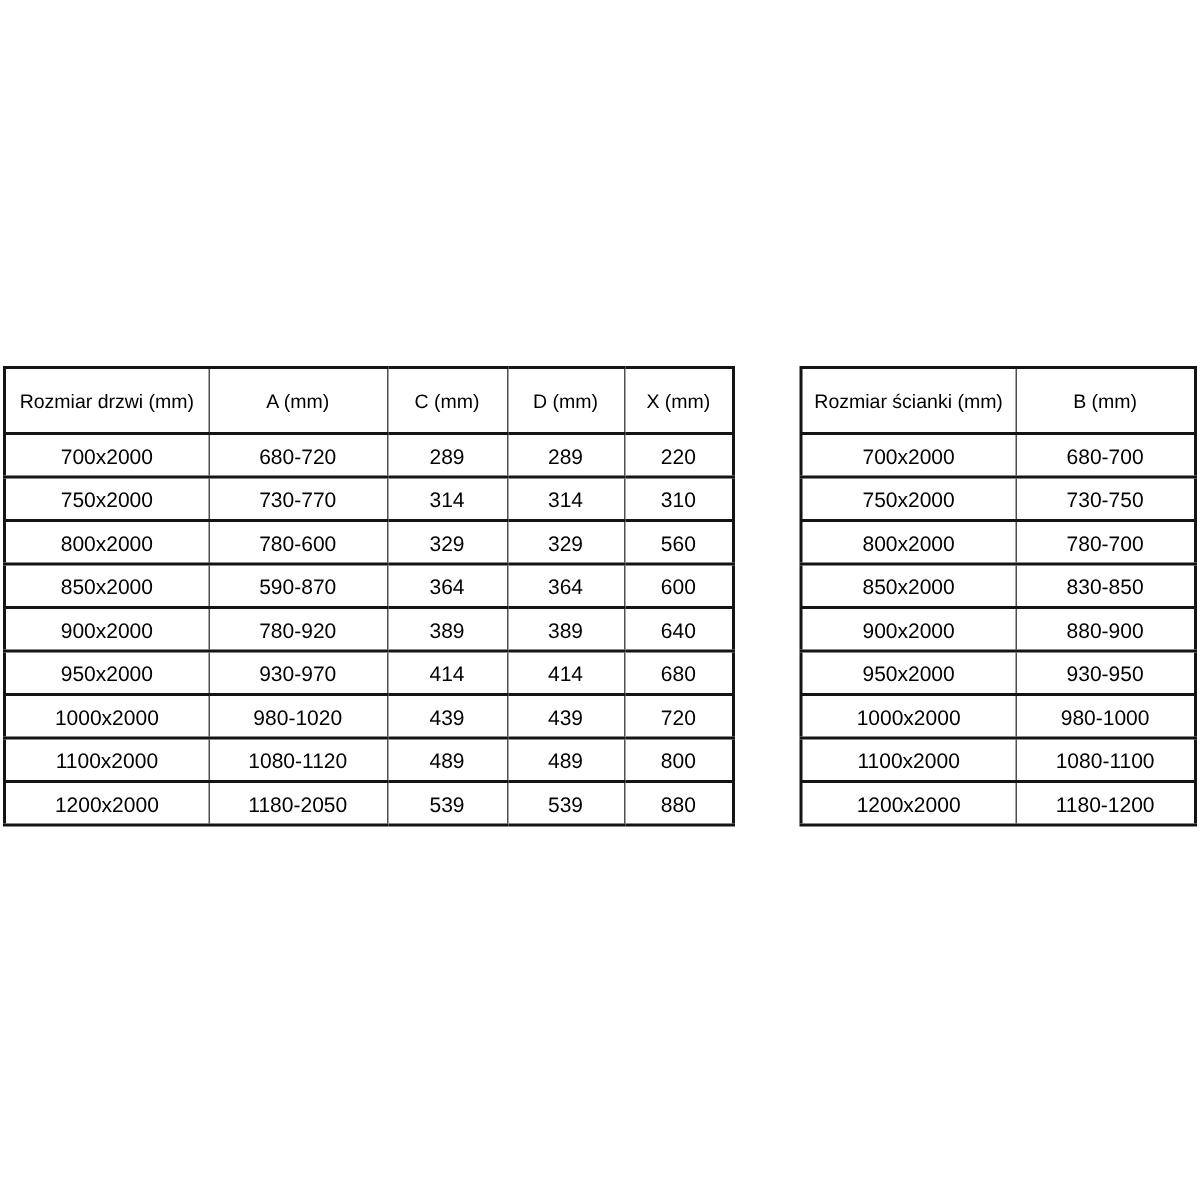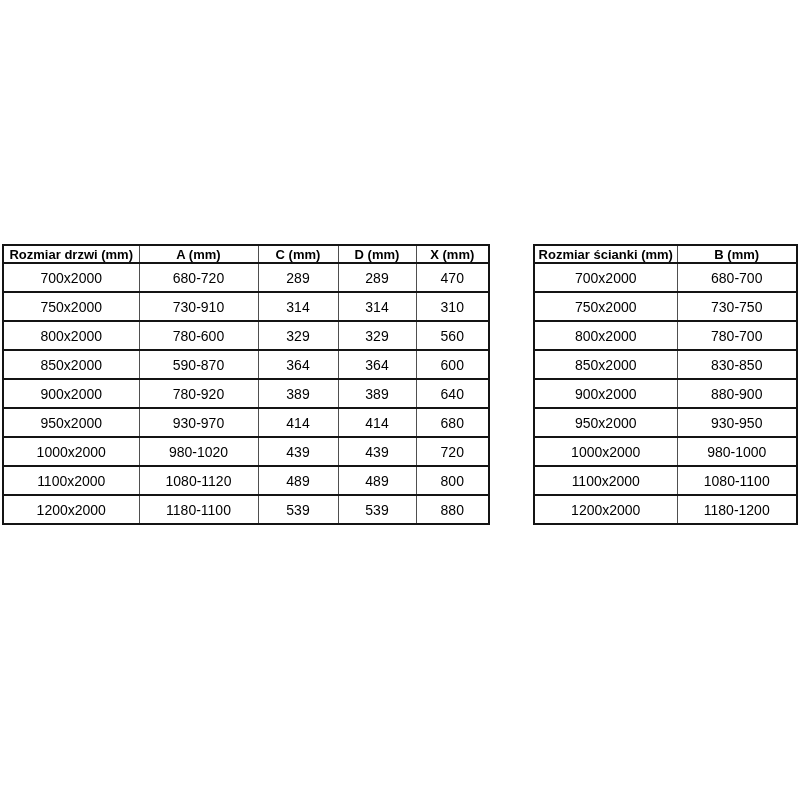--- a/index.html
+++ b/index.html
@@ -29,23 +29,23 @@
     vertical-align: middle;
     overflow: hidden;
     white-space: nowrap;
     border-top: 2px solid #141414;
     border-bottom: 2px solid #141414;
     border-left: 1px solid #4f4f4f;
     border-right: 1px solid #4f4f4f;
     padding: 0 2px;
   }
   .size-table th {
-    height: 18px;
+    height: 44px;
     font-size: 13px;
-    font-weight: bold;
+    font-weight: normal;
   }
   .size-table td {
     height: 29px;
     font-size: 14px;
     font-weight: normal;
   }
 </style>
 </head>
 <body>
 
@@ -67,25 +67,25 @@
           <th>D (mm)</th>
           <th>X (mm)</th>
         </tr>
     </thead>
     <tbody>
         <tr>
           <td>700x2000</td>
           <td>680-720</td>
           <td>289</td>
           <td>289</td>
-          <td>470</td>
+          <td>220</td>
         </tr>
         <tr>
           <td>750x2000</td>
-          <td>730-910</td>
+          <td>730-770</td>
           <td>314</td>
           <td>314</td>
           <td>310</td>
         </tr>
         <tr>
           <td>800x2000</td>
           <td>780-600</td>
           <td>329</td>
           <td>329</td>
           <td>560</td>
@@ -120,21 +120,21 @@
         </tr>
         <tr>
           <td>1100x2000</td>
           <td>1080-1120</td>
           <td>489</td>
           <td>489</td>
           <td>800</td>
         </tr>
         <tr>
           <td>1200x2000</td>
-          <td>1180-1100</td>
+          <td>1180-2050</td>
           <td>539</td>
           <td>539</td>
           <td>880</td>
         </tr>
       </tbody>
   </table>
 
   <table class="size-table walls">
     <colgroup>
       <col style="width:143px">

